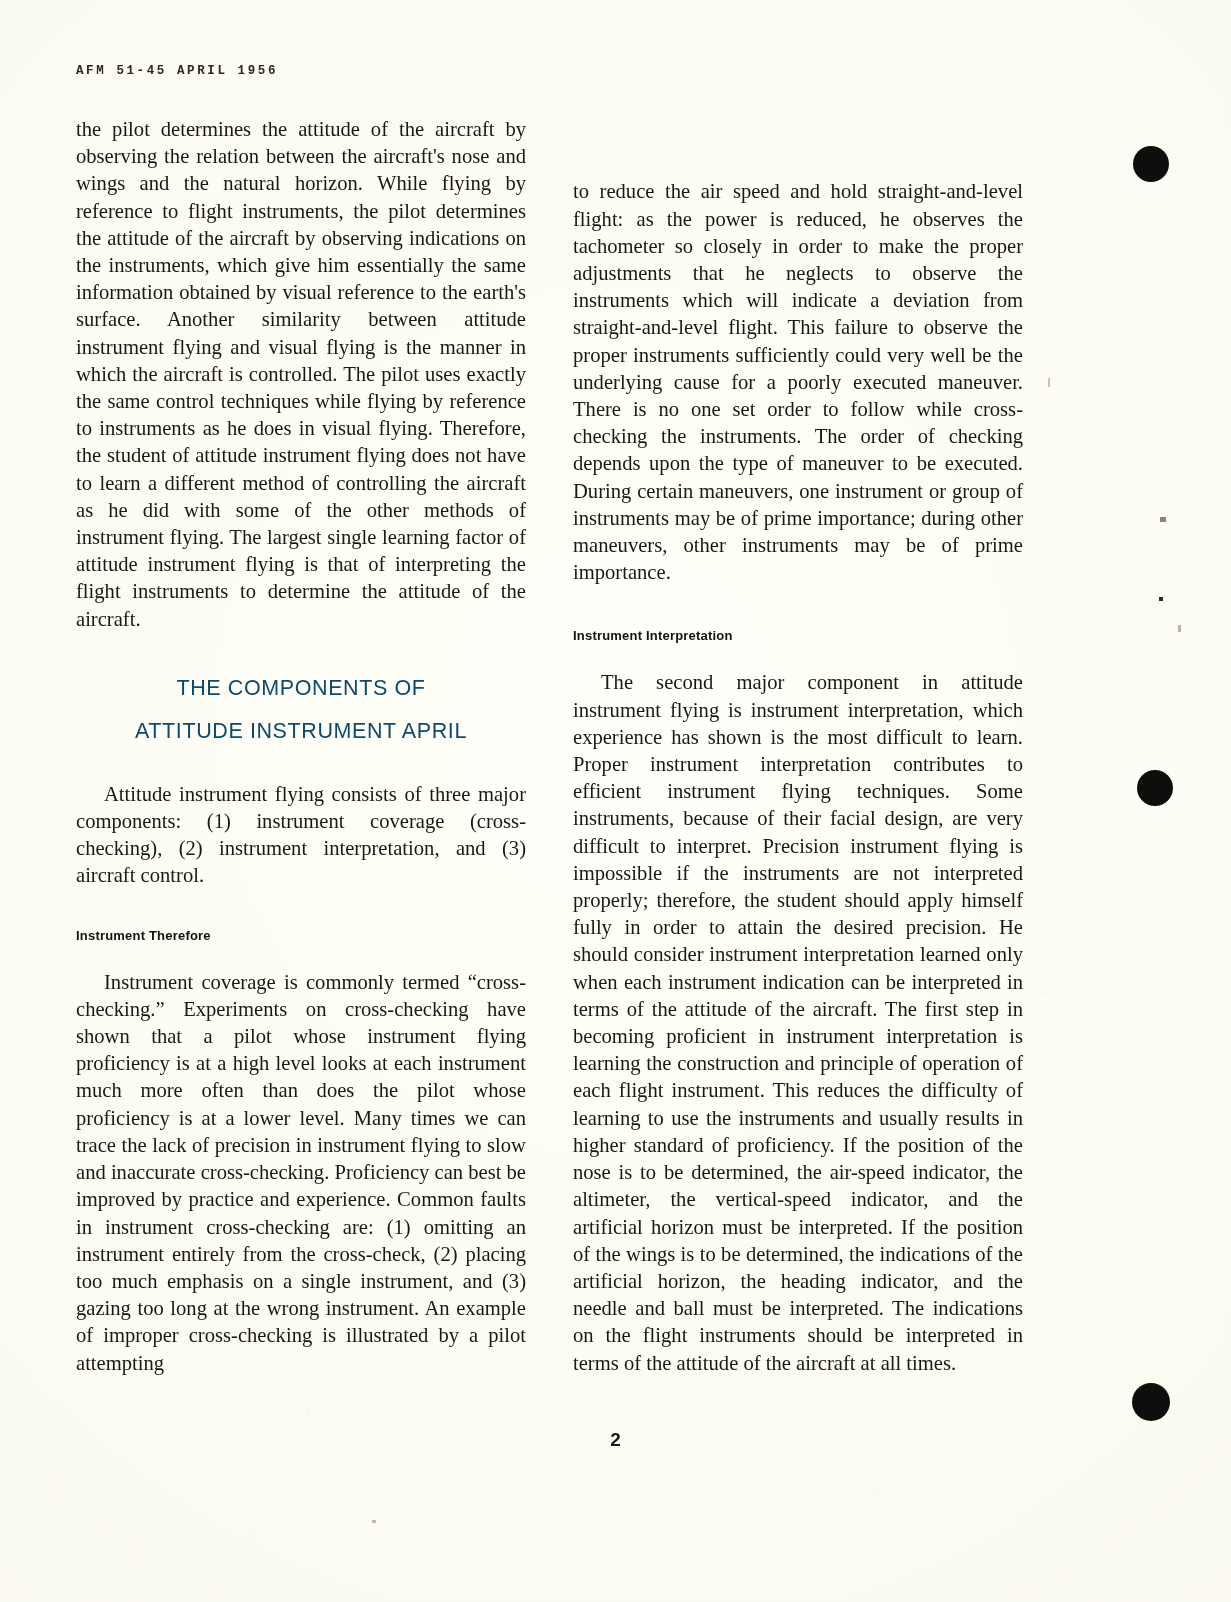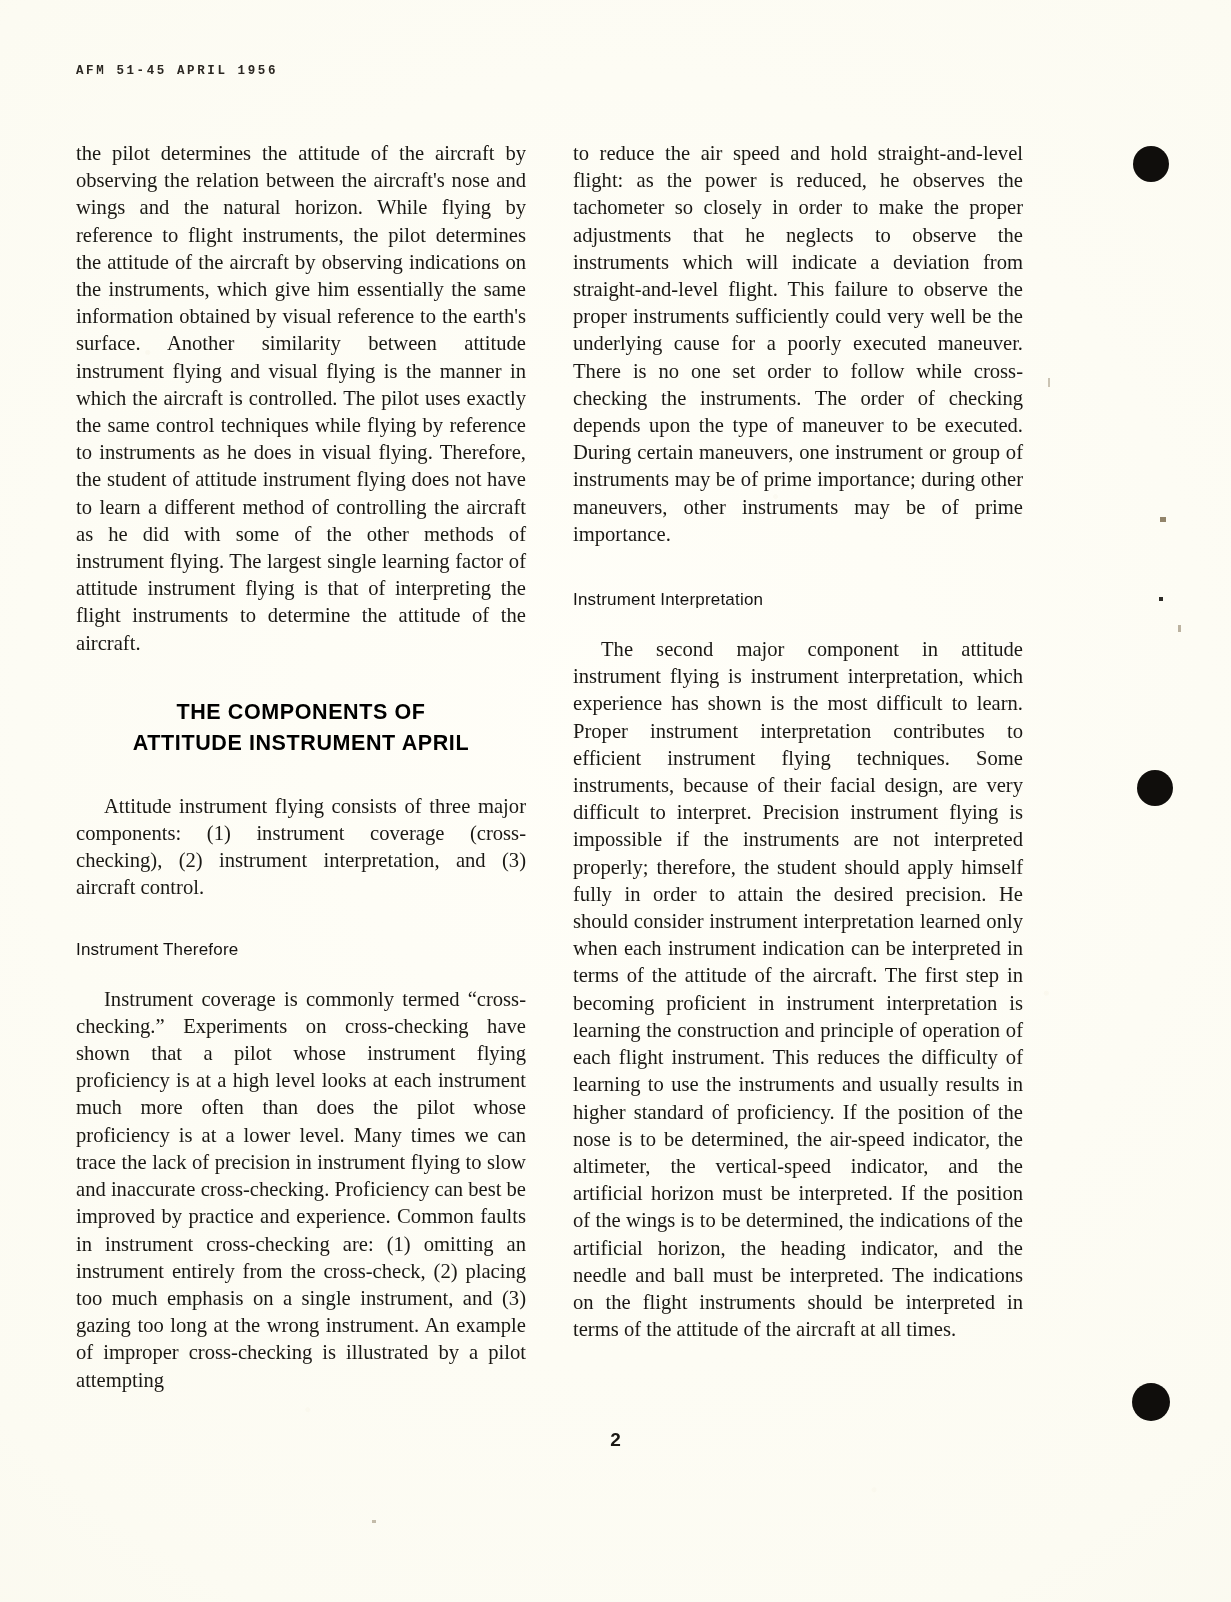--- a/index.html
+++ b/index.html
@@ -50,24 +50,25 @@
     font-weight: bold;
     font-size: 12.5px;
     letter-spacing: 2.6px;
     color: #2b2722;
   }
 
   
   .columns {
     position: absolute;
     left: 76px;
-    top: 140px;
+    top: 116px;
     width: 947px;
     display: flex;
     gap: 47px;
+    align-items: flex-end;
   }
   .col {
     width: 450px;
   }
 
   p.body-par {
     margin: 0;
     text-align: justify;
     text-justify: inter-word;
     font-size: 20.6px;
@@ -75,38 +76,38 @@
     text-indent: 28px;
     hyphens: manual;
     -webkit-hyphens: manual;
   }
   p.body-par.noindent {
     text-indent: 0;
   }
 
   
   h1.section-title {
-    margin: 0;
+    margin: 12px;
     font-family: "Liberation Sans", "DejaVu Sans", sans-serif;
-    font-weight: bold;
+    font-weight: normal;
     font-size: 21.5px;
     letter-spacing: .6px;
     text-align: center;
     line-height: 31px;
-    color: #000000;
+    color: #0c4a6e;
   }
   .section-title-wrap {
     margin-top: 40px;
     margin-bottom: 34px;
   }
   h2.sub-title {
     margin: 0;
     font-family: "Liberation Sans", "DejaVu Sans", sans-serif;
-    font-weight: normal;
-    font-size: 17px;
+    font-weight: bold;
+    font-size: 13px;
     letter-spacing: .2px;
     color: #141210;
   }
   .sub-title-wrap {
     margin-top: 38px;
     margin-bottom: 26px;
   }
   .sub-title-wrap-r {
     margin-top: 42px;
     margin-bottom: 26px;

